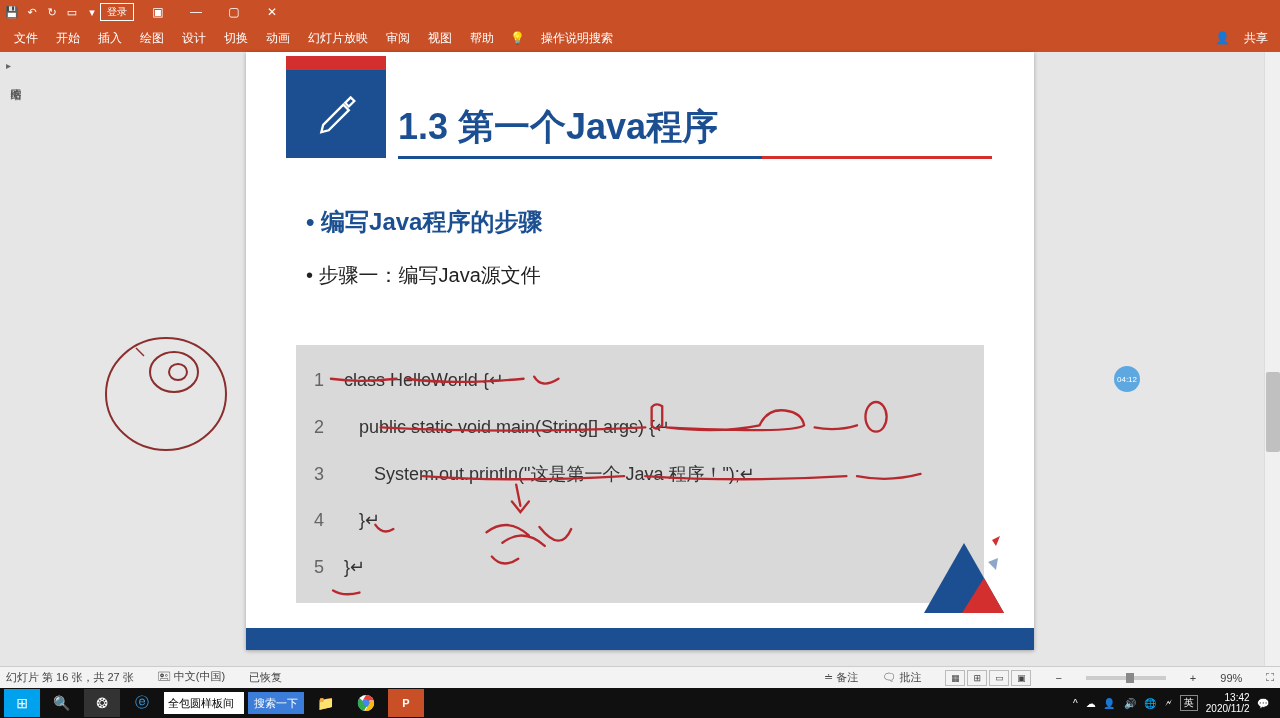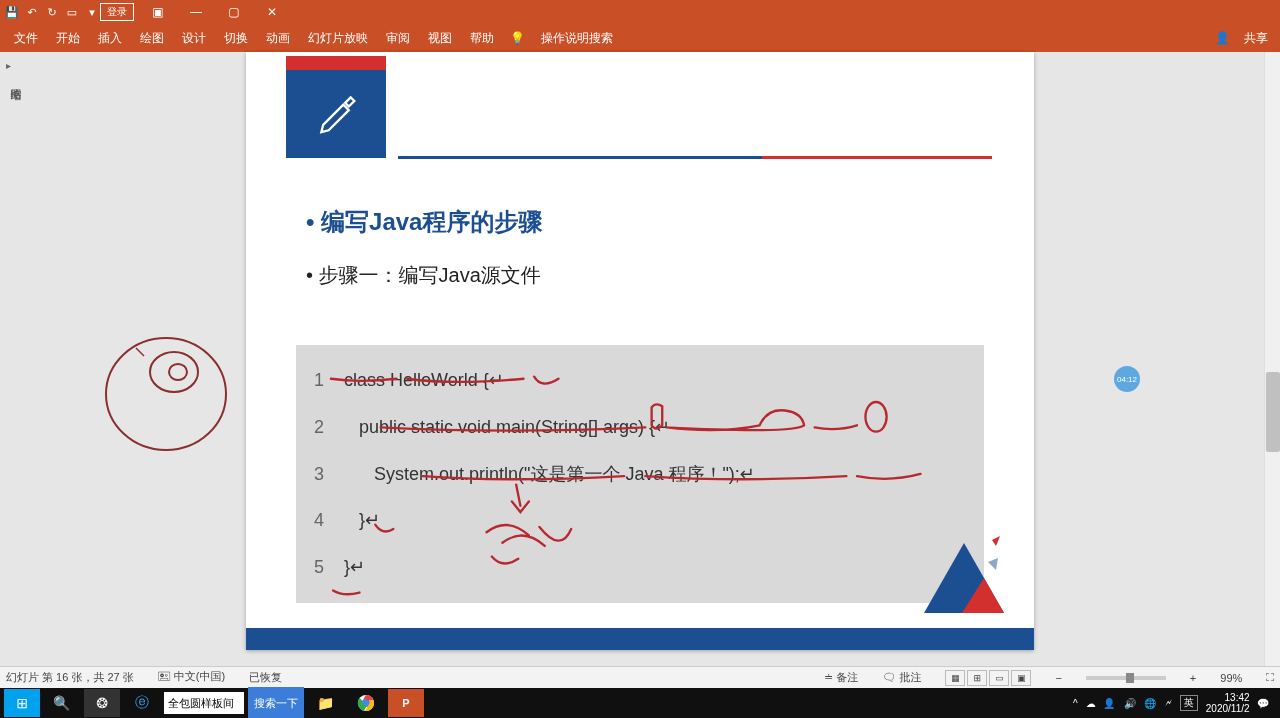--- a/index.html
+++ b/index.html
@@ -66,21 +66,21 @@
 .statusbar .viewbtns { display: flex; gap: 2px; }
 .statusbar .viewbtns span { width: 20px; height: 16px; border: 1px solid #bbb; display: flex; align-items: center; justify-content: center; font-size: 9px; cursor: pointer; }
 .statusbar .zoom-slider { width: 80px; height: 4px; background: #ccc; position: relative; }
 .statusbar .zoom-slider::after { content: ""; position: absolute; left: 40px; top: -3px; width: 8px; height: 10px; background: #888; }
 
 
 .taskbar { background: #101010; height: 30px; display: flex; align-items: center; padding: 0 4px; gap: 4px; }
 .taskbar .tbtn { width: 36px; height: 28px; display: flex; align-items: center; justify-content: center; color: #fff; font-size: 14px; cursor: pointer; }
 .taskbar .tbtn.win { background: #00a2ed; }
 .taskbar .address { background: #fff; height: 22px; width: 80px; font-size: 11px; display: flex; align-items: center; padding: 0 4px; overflow: hidden; white-space: nowrap; }
-.taskbar .search-btn { background: #3b7dd8; color: #fff; height: 32px; font-size: 11px; padding: 4px 6px; display: flex; align-items: center; }
+.taskbar .search-btn { background: #3b7dd8; color: #fff; height: 22px; font-size: 11px; padding: 4px 6px; display: flex; align-items: center; }
 .taskbar .tray { margin-left: auto; display: flex; align-items: center; gap: 8px; color: #fff; font-size: 10px; padding-right: 6px; }
 .taskbar .clock { text-align: right; line-height: 1.1; font-size: 10px; }
 
 
 .left-annot { position: absolute; left: 100px; top: 276px; width: 140px; height: 128px; }
 </style>
 </head>
 <body>
 
 <div class="titlebar">
@@ -135,20 +135,21 @@
   <div class="slide-area">
     <div class="slide">
       <div class="slide-header">
         <div class="icon-box">
           <span class="pencil-icon">
             <svg viewBox="0 0 48 48">
                 <path d="M10 38 L32 16 L38 22 L16 44 L8 46 Z M34 14 L40 8 L44 12 L38 18 Z" fill="none" stroke="#fff" stroke-width="2.5"></path>
               </svg>
           </span>
         </div>
+        <div class="slide-title">1.3 第一个Java程序</div>
       </div>
       <div class="title-underline"></div>
 
       <div class="bullet1">编写Java程序的步骤</div>
       <div class="bullet2">步骤一：编写Java源文件</div>
 
       <div class="code-block">
         <div class="code-line">
             <span class="ln">1</span>
             <span class="code">class HelloWorld {↵</span>

